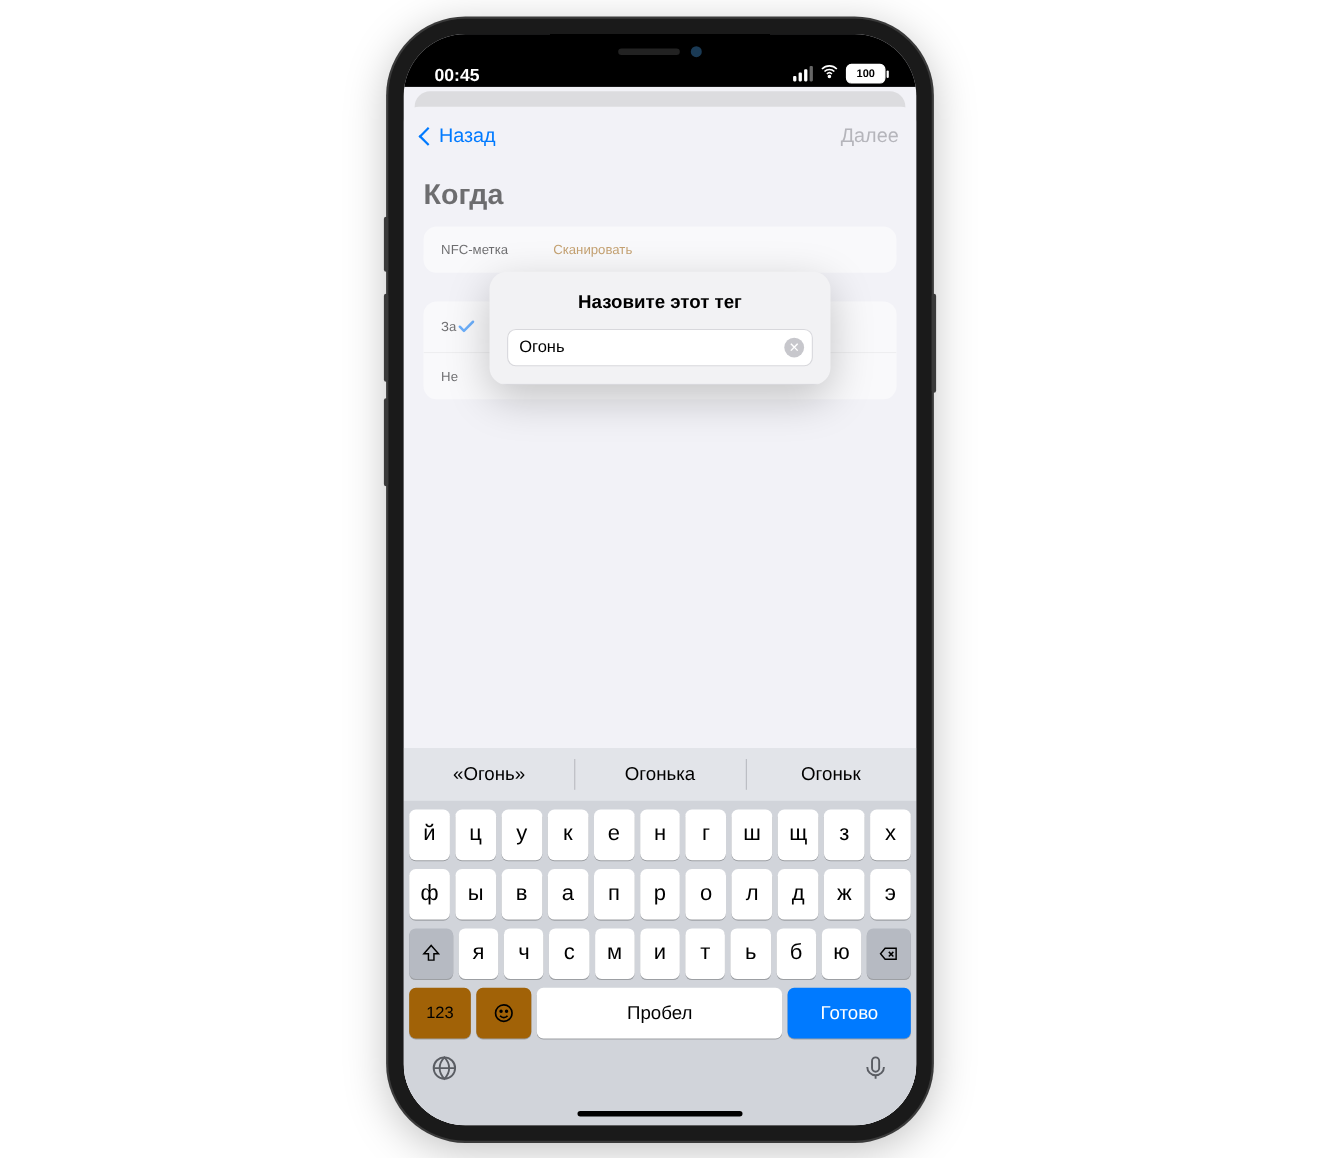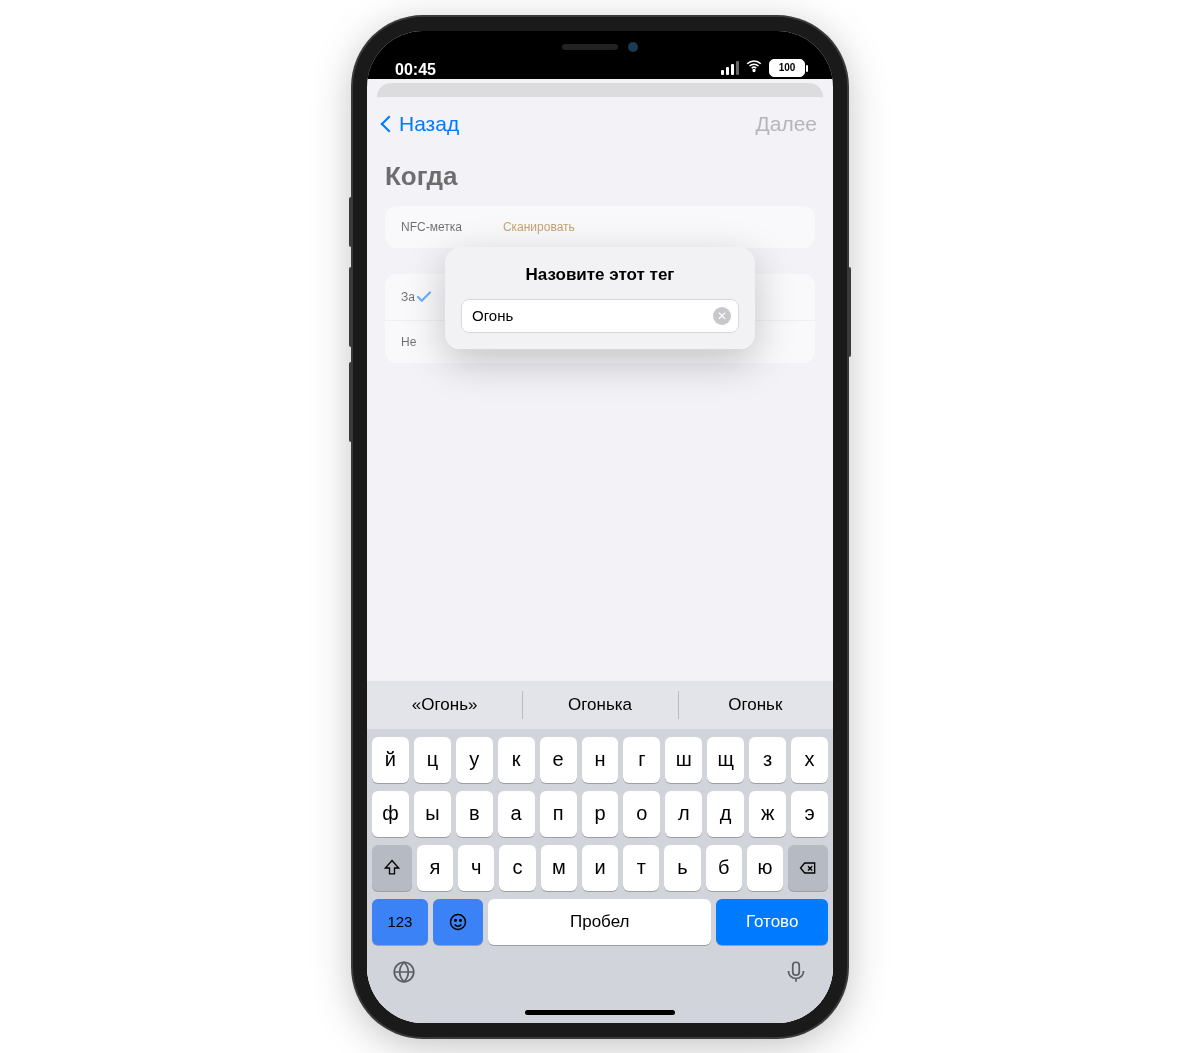--- a/index.html
+++ b/index.html
@@ -70,21 +70,21 @@
   }
 
   .sheet {
     position: absolute; top: 66px; left: 0; right: 0; bottom: 0;
     background: #f2f2f7;
     border-radius: 14px 14px 0 0;
     overflow: hidden;
   }
   .nav-bar {
     height: 54px; display:flex; align-items:center; justify-content:space-between;
-    padding: 0 16px; font-size: 21px;
+    padding: 0 16px; font-size: 18px;
   }
   .nav-back { color:#007aff; display:flex; align-items:center; gap:4px; }
   .nav-next { color:#b5b5bb; }
   .chev-left { display:inline-block; width:12px;height:12px;border-left:2.5px solid #007aff;border-bottom:2.5px solid #007aff;transform:rotate(45deg);}
 
   .content { padding: 0 18px; filter: blur(.2px); }
   .section-title { font-size: 26px; font-weight: 700; margin: 10px 0 14px; }
   .card {
     background:#fff; border-radius:12px; overflow:hidden;
   }
@@ -139,21 +139,21 @@
   .sug + .sug::before{
     content:""; position:absolute; left:0; top:10px; bottom:10px; width:1px; background:#b8bac0;
   }
   .krow { display:flex; gap:5px; padding:8px 5px 0; }
   .krow.r4 { padding-bottom:8px;}
   .key {
     flex:1; background:#fff; border-radius:6px; height:46px;
     display:flex; align-items:center; justify-content:center;
     font-size:20px; box-shadow: 0 1px 0 rgba(0,0,0,.25);
   }
-  .key.mod { background:#3b82f6; font-size:15px;}
+  .key.mod { background:#a16207; font-size:15px;}
   .key.primary { background:#007aff; color:#fff; font-size:17px;}
   .key.space { flex: 4; font-size:17px; }
   .key.shift, .key.bksp { flex:1.1; background:#b6bac2;}
   .key svg{width:20px;height:20px;}
   .krow.r3 { padding-left:5px; padding-right:5px;}
   .bottom-bar {
     display:flex; align-items:center; justify-content:space-between;
     padding: 6px 24px 0; color:#5a5d63;
   }
   .bottom-bar svg{width:26px;height:26px;}

